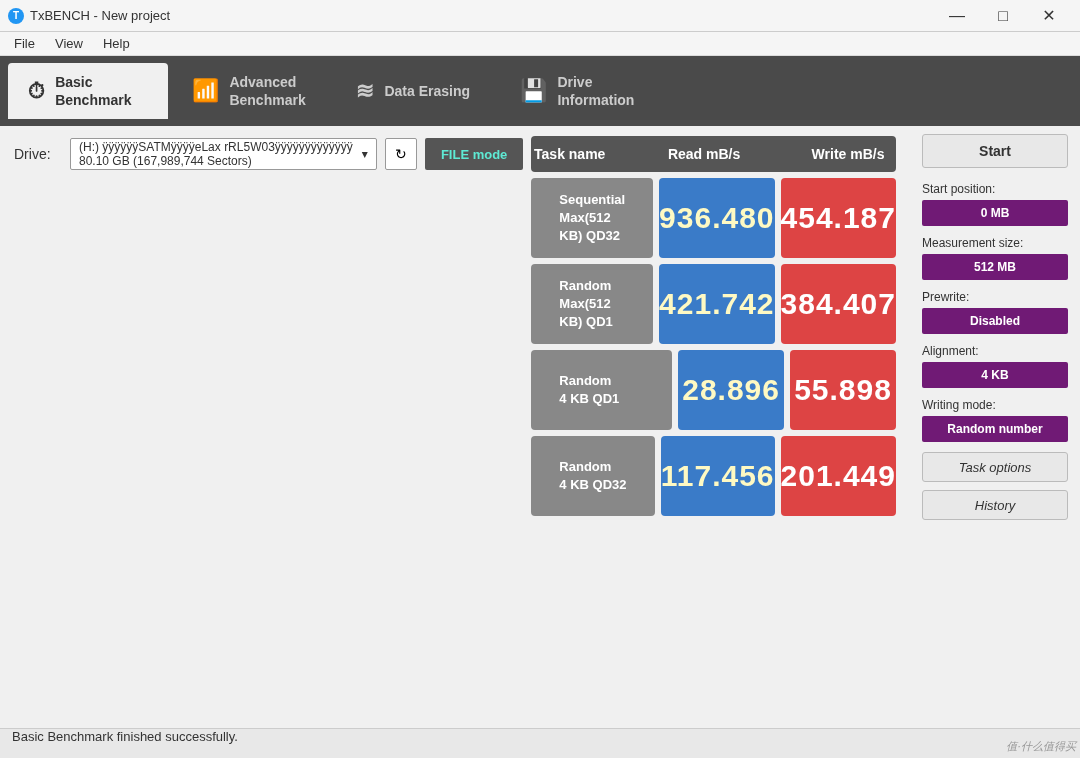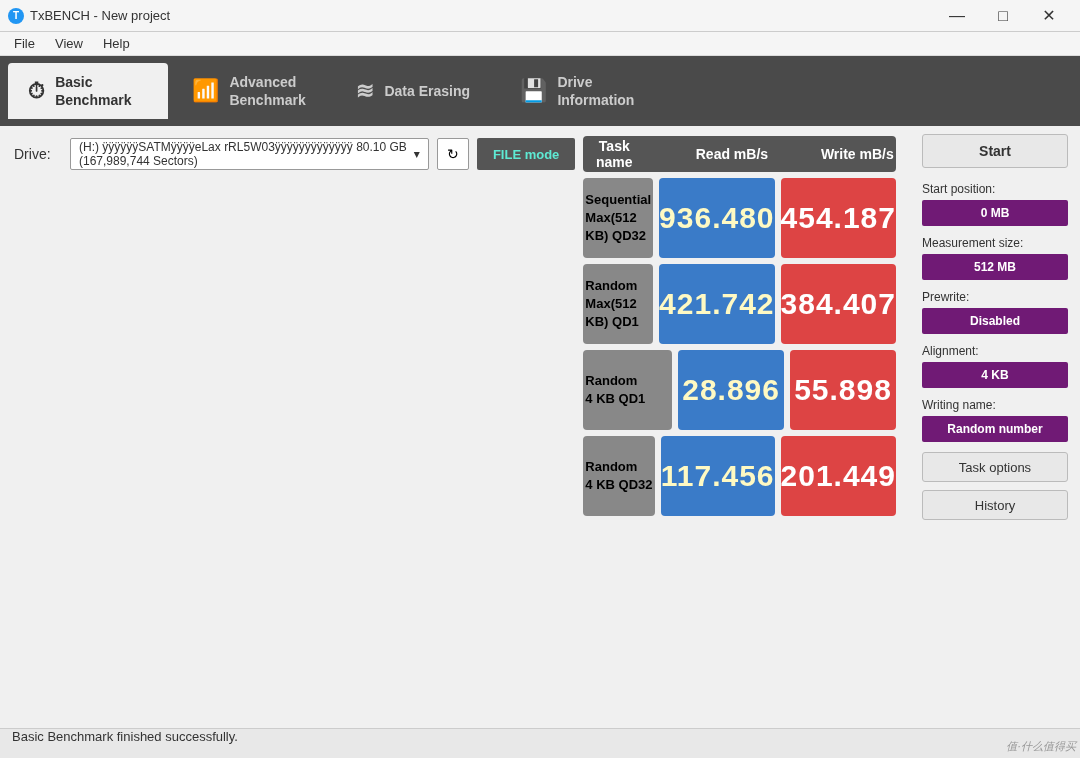--- a/index.html
+++ b/index.html
@@ -196,22 +196,22 @@
       gap: 6px;
       height: 80px;
       align-items: stretch;
     }
     .bench-name {
       flex: 0.8;
       background: #888;
       border-radius: 4px;
       display: flex;
       align-items: center;
-      padding: 0 2px;
-      color: #000000;
+      padding: 0 28px;
+      color: #ffffff;
       font-size: 13px;
       font-weight: 600;
       line-height: 1.4;
     }
     .bench-read {
       flex: 1;
       background: #3a7bc8;
       border-radius: 4px;
       display: flex;
       align-items: center;
@@ -277,20 +277,21 @@
     .action-btn {
       width: 100%;
       height: 30px;
       background: #e8e8e8;
       border: 1px solid #bbb;
       border-radius: 3px;
       font-size: 13px;
       color: #333;
       cursor: pointer;
       margin-top: 4px;
+      font-style: italic;
     }
 
     
     .status-bar {
       height: 30px;
       background: #e8e8e8;
       border-top: 1px solid #ccc;
       display: flex;
       align-items: flex-start;
       padding: 0 12px;
@@ -409,21 +410,21 @@
 
     <span class="param-label">Measurement size:</span>
     <div class="param-value">512 MB</div>
 
     <span class="param-label">Prewrite:</span>
     <div class="param-value">Disabled</div>
 
     <span class="param-label">Alignment:</span>
     <div class="param-value">4 KB</div>
 
-    <span class="param-label">Writing name:</span>
+    <span class="param-label">Writing mode:</span>
     <div class="param-value">Random number</div>
 
     <button class="action-btn">Task options</button>
     <button class="action-btn">History</button>
   </div>
 
 </div>
 
 <div class="status-bar">
   <span>Basic Benchmark finished successfully.</span>

